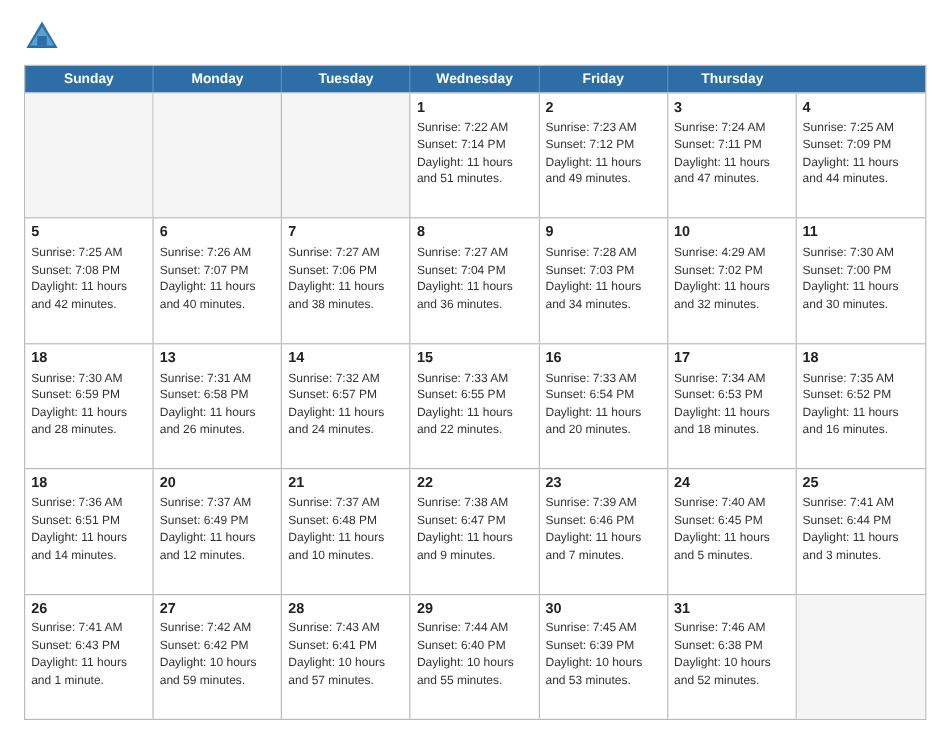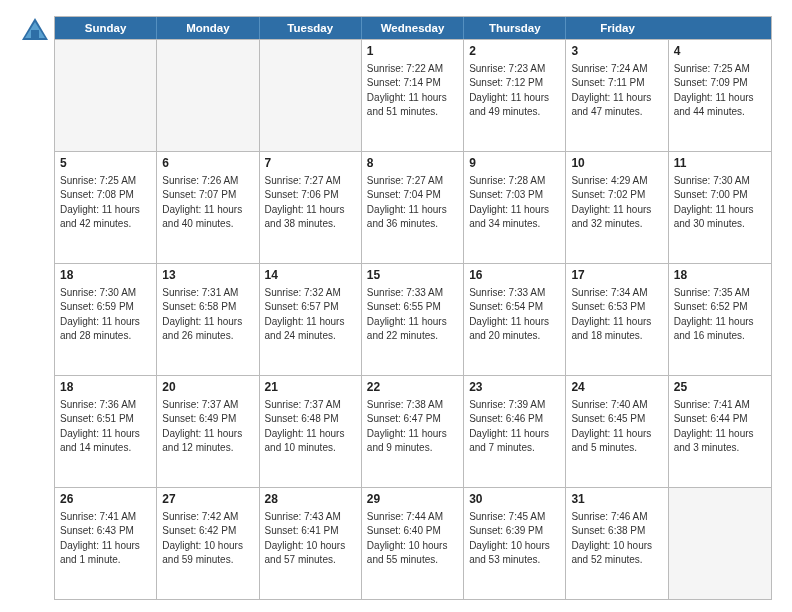--- a/index.html
+++ b/index.html
@@ -8,20 +8,21 @@
       background: #fff;
       width: 792px;
       height: 612px;
       overflow: hidden;
     }
     .page {
       width: 792px;
       height: 612px;
       padding: 16px 20px 12px 20px;
       display: flex;
+      flex-direction: column;
     }
     .header {
       display: flex;
       justify-content: space-between;
       align-items: flex-start;
       margin-bottom: 10px;
     }
     .logo {
       display: flex;
       align-items: center;
@@ -135,22 +136,22 @@
       <div class="location"></div>
     </div>
   </div>
 
   <div class="calendar">
     <div class="cal-header-row">
     <div class="cal-header-cell">Sunday</div>
         <div class="cal-header-cell">Monday</div>
         <div class="cal-header-cell">Tuesday</div>
         <div class="cal-header-cell">Wednesday</div>
+        <div class="cal-header-cell">Friday</div>
         <div class="cal-header-cell">Thursday</div>
-        <div class="cal-header-cell">Friday</div>
       </div>
     <div class="cal-body">
     <div class="cal-row">
           <div class="cal-cell empty"></div>
           <div class="cal-cell empty"></div>
           <div class="cal-cell empty"></div>
           <div class="cal-cell">
             <span class="cell-day">1</span>
             <div class="cell-info" style="white-space: pre-line;">Sunrise: 7:22 AM
 Sunset: 7:14 PM

